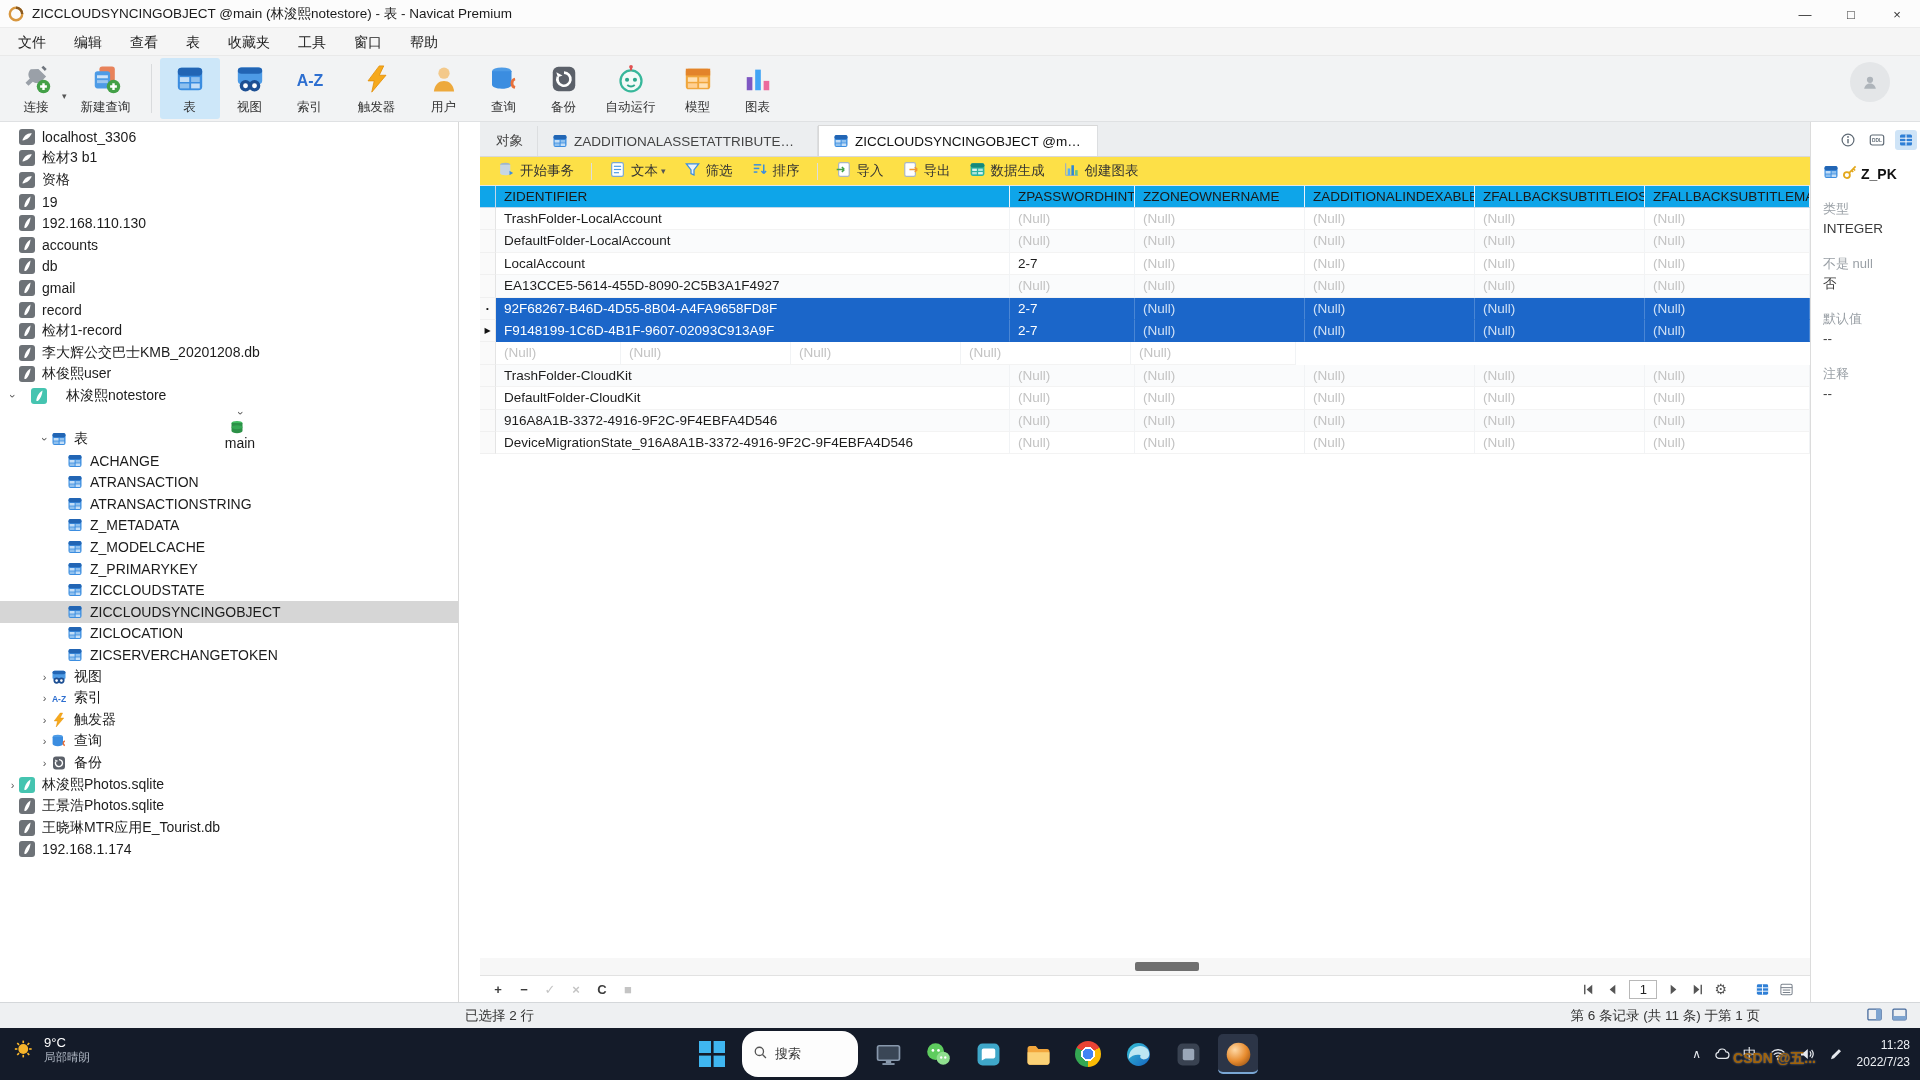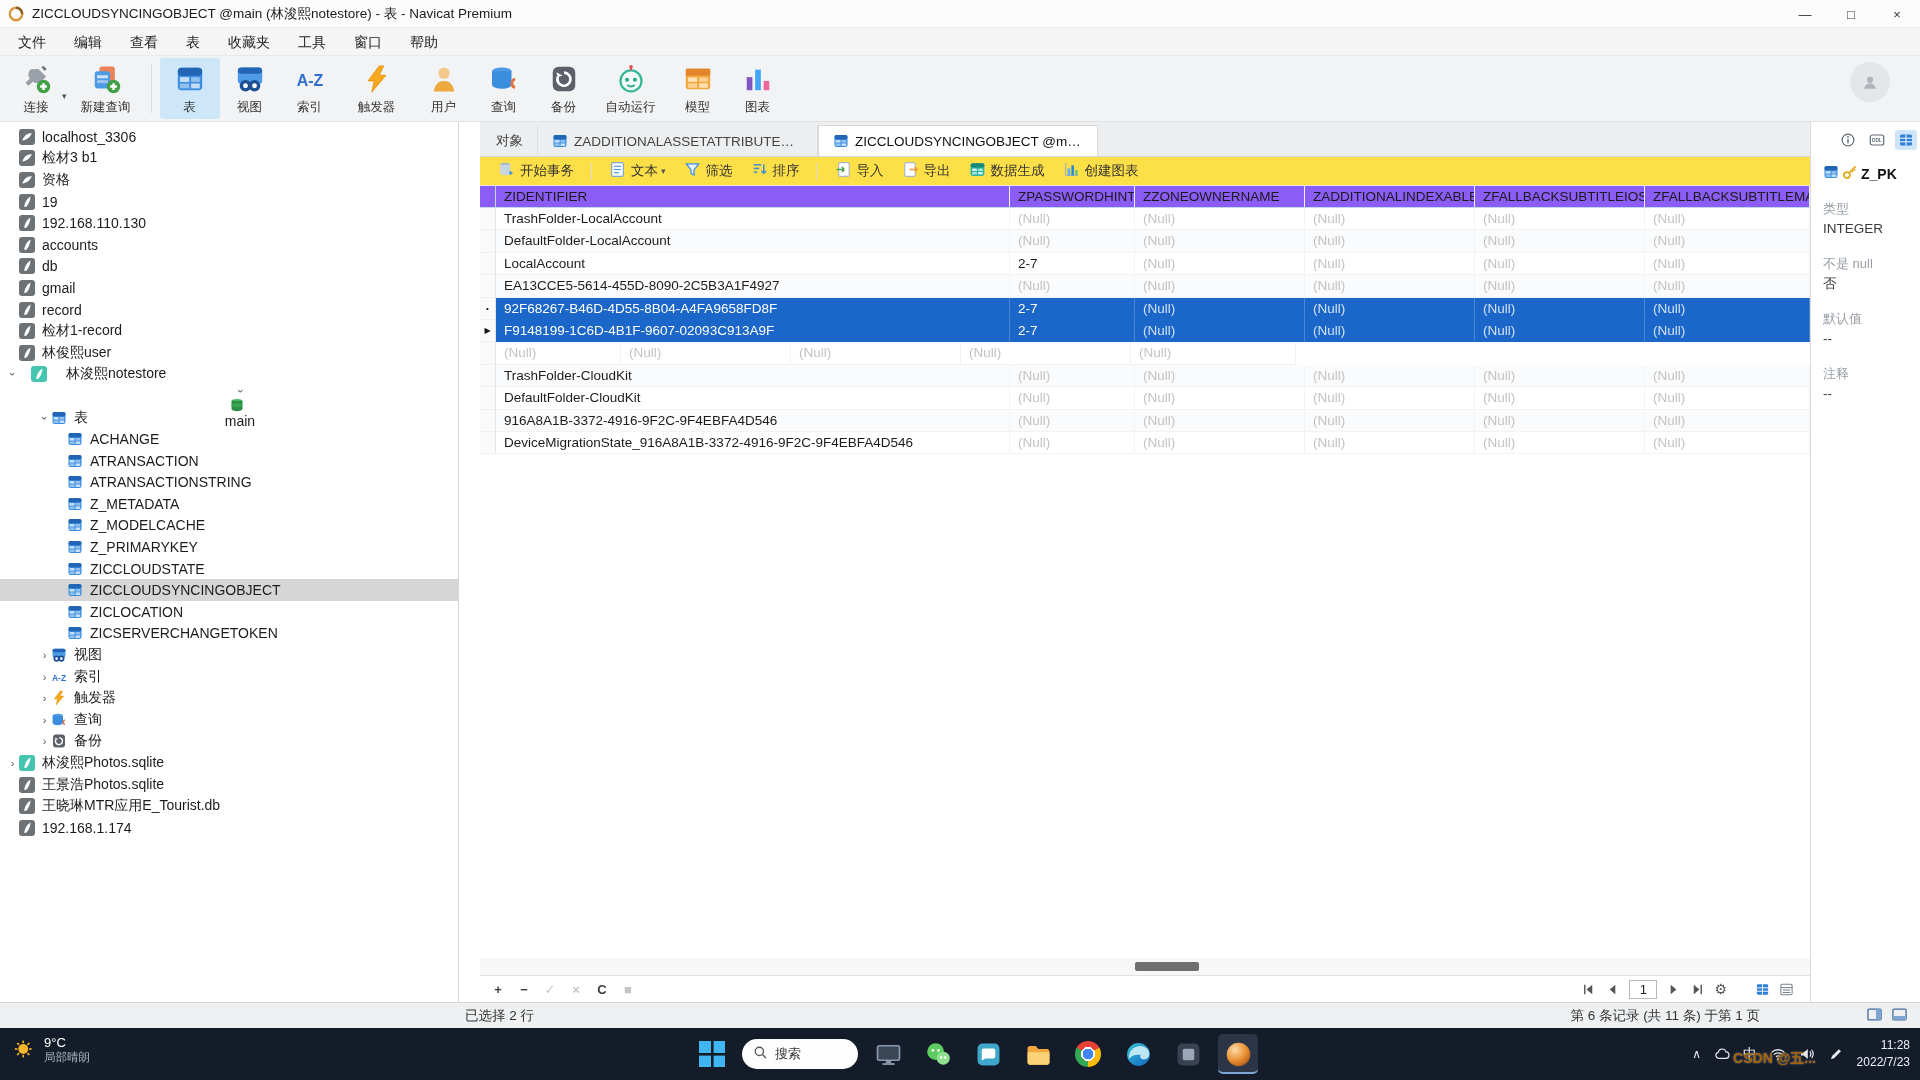--- a/index.html
+++ b/index.html
@@ -50,21 +50,21 @@
 
   
   .table-toolbar { position:absolute; left:0; top:35px; width:100%; height:29px; background:#fde047; border-bottom:1px solid #e5e6e8; display:flex; align-items:center; padding-left:10px; gap:2px; }
   .tt-btn { display:flex; align-items:center; gap:5px; padding:3px 8px; font-size:13.5px; color:#333; border-radius:3px; }
   .tt-btn svg { width:17px; height:17px; }
   .tt-sep { width:1px; height:17px; background:#ddd; margin:0 7px; }
   .tt-caret { font-size:9px; color:#555; margin-left:-2px; }
 
   
   .grid { position:absolute; left:0; top:64px; width:1330px; }
-  .g-head { display:flex; height:22px; background:#8b5cf6; border-bottom:1px solid #c2d8ea; }
+  .g-head { display:flex; height:22px; background:#0ea5e9; border-bottom:1px solid #c2d8ea; }
   .g-hcell { font-size:13.5px; color:#1a1a1a; padding:0 0 0 8px; line-height:22px; border-right:1px solid #eaf3fb; white-space:nowrap; overflow:hidden; display:flex; }
   .g-hcell .flex { flex:1; }
   .g-gutter-h { border-right:1px solid #c2d8ea; }
   .g-row { display:flex; height:22.4px; }
   .g-row.alt .g-cell { background:#fafbfc; }
   .g-gutter { width:16px; flex:none; border-right:1px solid #e4e4e4; border-bottom:1px solid #f0f0f0; background:#fafafa; display:flex; align-items:center; justify-content:center; font-size:8px; color:#111; }
   .g-cell { font-size:13.5px; color:#1c1c1c; padding-left:8px; line-height:22.4px; border-right:1px solid #f1f3f5; border-bottom:1px solid #f3f3f3; white-space:nowrap; overflow:hidden; background:#fff; }
   .g-cell.null { color:#c3c3c3; }
   .g-row.sel .g-cell { background:#1b66c9; color:#fff; border-right:1px solid #4a86d4; border-bottom:1px solid #1b66c9; }
   .g-row.sel .g-cell.null { color:#cfe0f5; }
@@ -113,21 +113,21 @@
   .weather .wt { font-size:13px; }
   .weather .wd { font-size:11.5px; color:#aeb6c2; }
   .tb-apps { position:absolute; left:692px; top:0; height:52px; display:flex; align-items:center; gap:10px; }
   .app-ic { width:40px; height:40px; border-radius:5px; display:flex; align-items:center; justify-content:center; }
   .app-ic svg { width:27px; height:27px; }
   .app-ic.active { background:#2c3547; box-shadow:inset 0 -3px 0 -1px #7aa7d4; }
   .startbtn { width:26px; height:26px; background:
       linear-gradient(#141b29,#141b29) center/100% 2.6px no-repeat,
       linear-gradient(#141b29,#141b29) center/2.6px 100% no-repeat,
       #3fb6f0; }
-  .searchpill { height:30px; width:116px; background:#fdfdfd; border-radius:16px; display:flex; align-items:center; gap:7px; padding-left:11px; color:#333; font-size:13px; }
+  .searchpill { height:46px; width:116px; background:#fdfdfd; border-radius:16px; display:flex; align-items:center; gap:7px; padding-left:11px; color:#333; font-size:13px; }
   .searchpill svg { width:15px; height:15px; }
   .chromeic { width:26px; height:26px; border-radius:50%;
       background: radial-gradient(circle at center, #4285f4 0 30%, #fff 30% 38%, transparent 38%),
       conic-gradient(from -60deg, #ea4335 0 120deg, #fbbc05 120deg 240deg, #34a853 240deg 360deg); }
   .tray { position:absolute; right:10px; top:0; height:52px; display:flex; align-items:center; gap:13px; }
   .tray svg { width:16px; height:16px; display:block; }
   .tray .chev { color:#e6e9ee; font-size:12px; }
   .tray .ime { color:#f2f4f7; font-size:13.5px; }
   .clock { text-align:right; color:#eef1f5; font-size:12px; line-height:1.45; }
   .watermark { position:absolute; right:104px; top:22px; color:#a16207; font-size:14px; font-weight:bold; z-index:5; white-space:nowrap; text-shadow:0 0 2px rgba(255,255,255,.5); }
@@ -376,20 +376,28 @@
           </svg></span>
         <span class="sb-label">record</span>
       </div>
       <div class="sb-item" style="padding-left: 6px;">
         <span class="sb-arrow"></span>
         <span class="sb-icon"><svg viewBox="0 0 16 16" xmlns="http://www.w3.org/2000/svg" width="16" height="16">
             <rect width="16" height="16" rx="3" fill="#6d7277"></rect>
             <path d="M11.6 2.4C8.7 4 6 7.2 5.2 12.7l1.7.2C9.6 10.5 11.1 7 11.6 2.4z" fill="#fff"></path>
           </svg></span>
         <span class="sb-label">检材1-record</span>
+      </div>
+      <div class="sb-item" style="padding-left: 6px;">
+        <span class="sb-arrow"></span>
+        <span class="sb-icon"><svg viewBox="0 0 16 16" xmlns="http://www.w3.org/2000/svg" width="16" height="16">
+            <rect width="16" height="16" rx="3" fill="#6d7277"></rect>
+            <path d="M11.6 2.4C8.7 4 6 7.2 5.2 12.7l1.7.2C9.6 10.5 11.1 7 11.6 2.4z" fill="#fff"></path>
+          </svg></span>
+        <span class="sb-label">李大辉公交巴士KMB_20201208.db</span>
       </div>
       <div class="sb-item" style="padding-left: 6px;">
         <span class="sb-arrow"></span>
         <span class="sb-icon"><svg viewBox="0 0 16 16" xmlns="http://www.w3.org/2000/svg" width="16" height="16">
             <rect width="16" height="16" rx="3" fill="#6d7277"></rect>
             <path d="M11.6 2.4C8.7 4 6 7.2 5.2 12.7l1.7.2C9.6 10.5 11.1 7 11.6 2.4z" fill="#fff"></path>
           </svg></span>
         <span class="sb-label">林俊熙user</span>
       </div>
       <div class="sb-item" style="padding-left: 6px; gap: 12px;">

